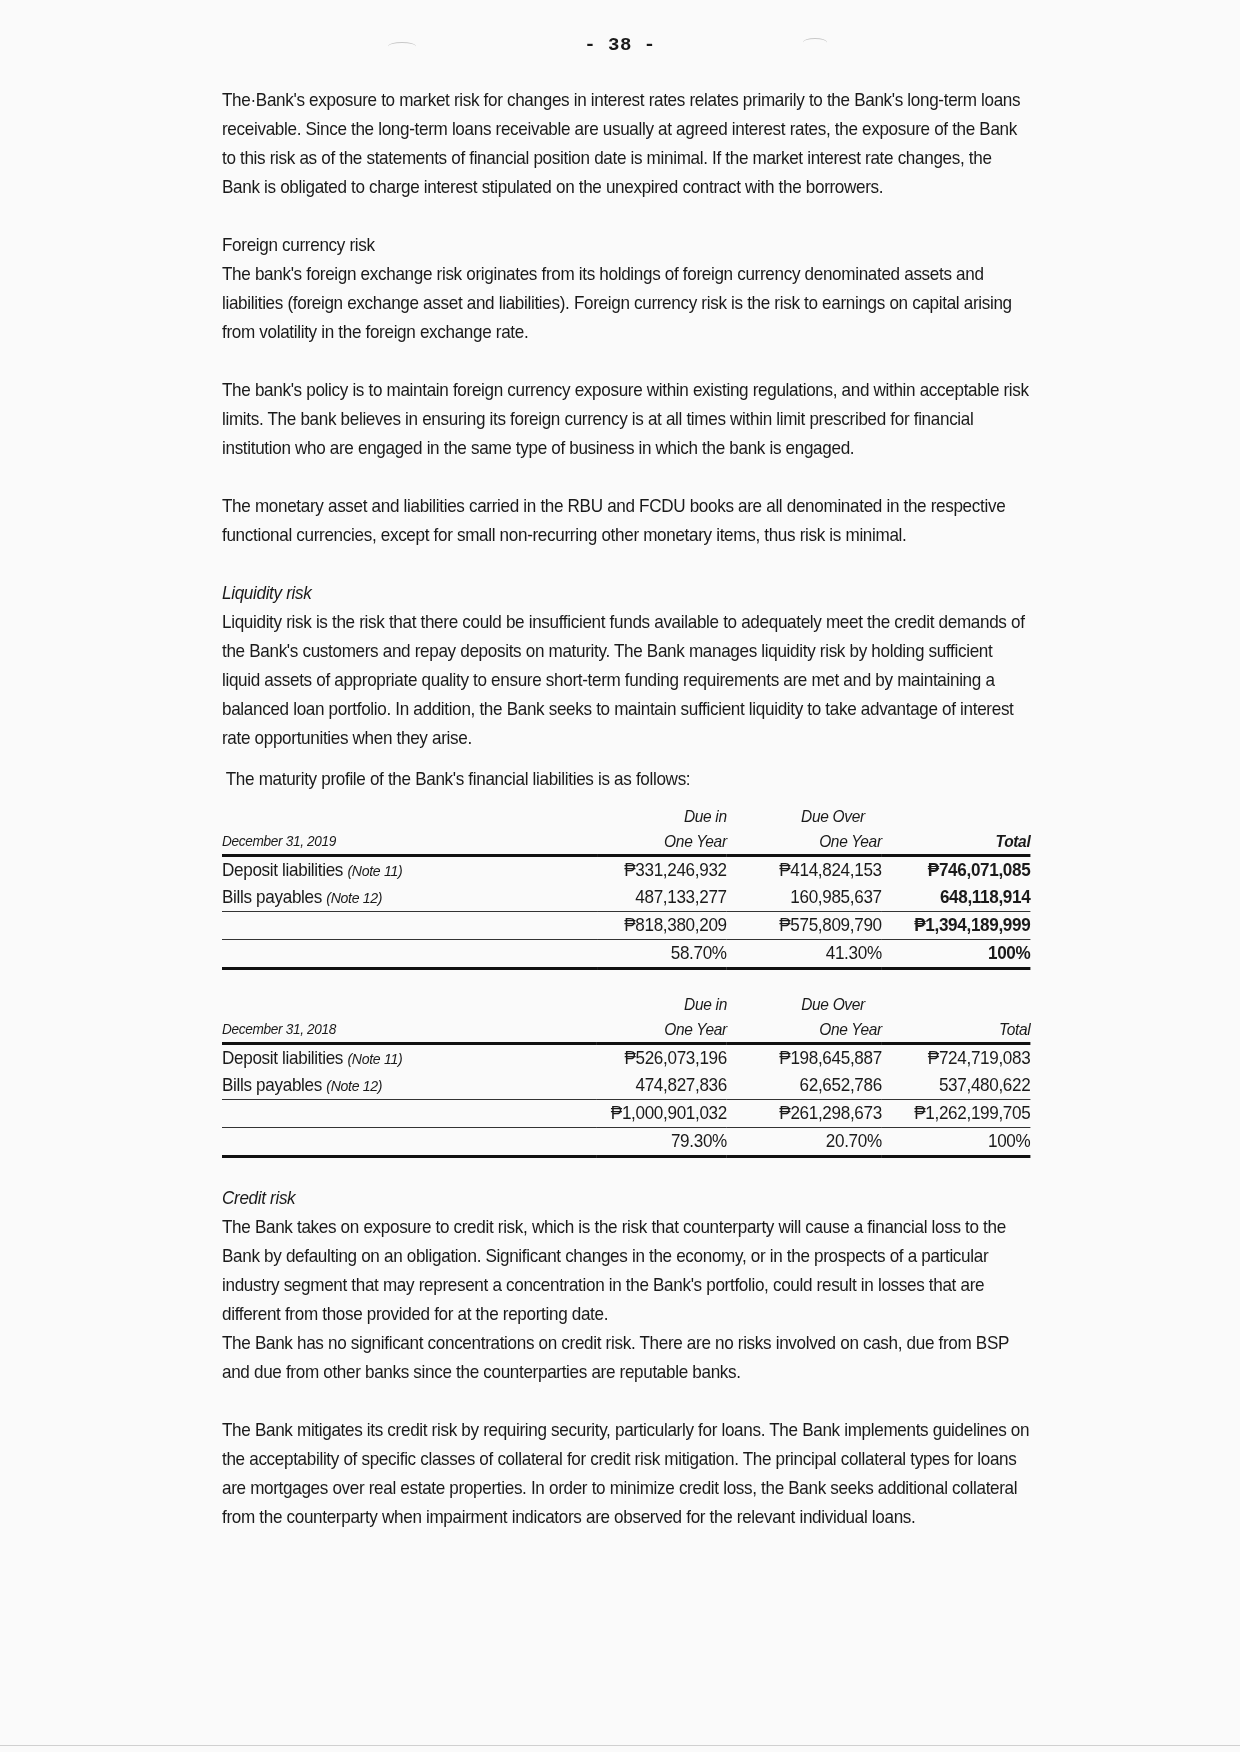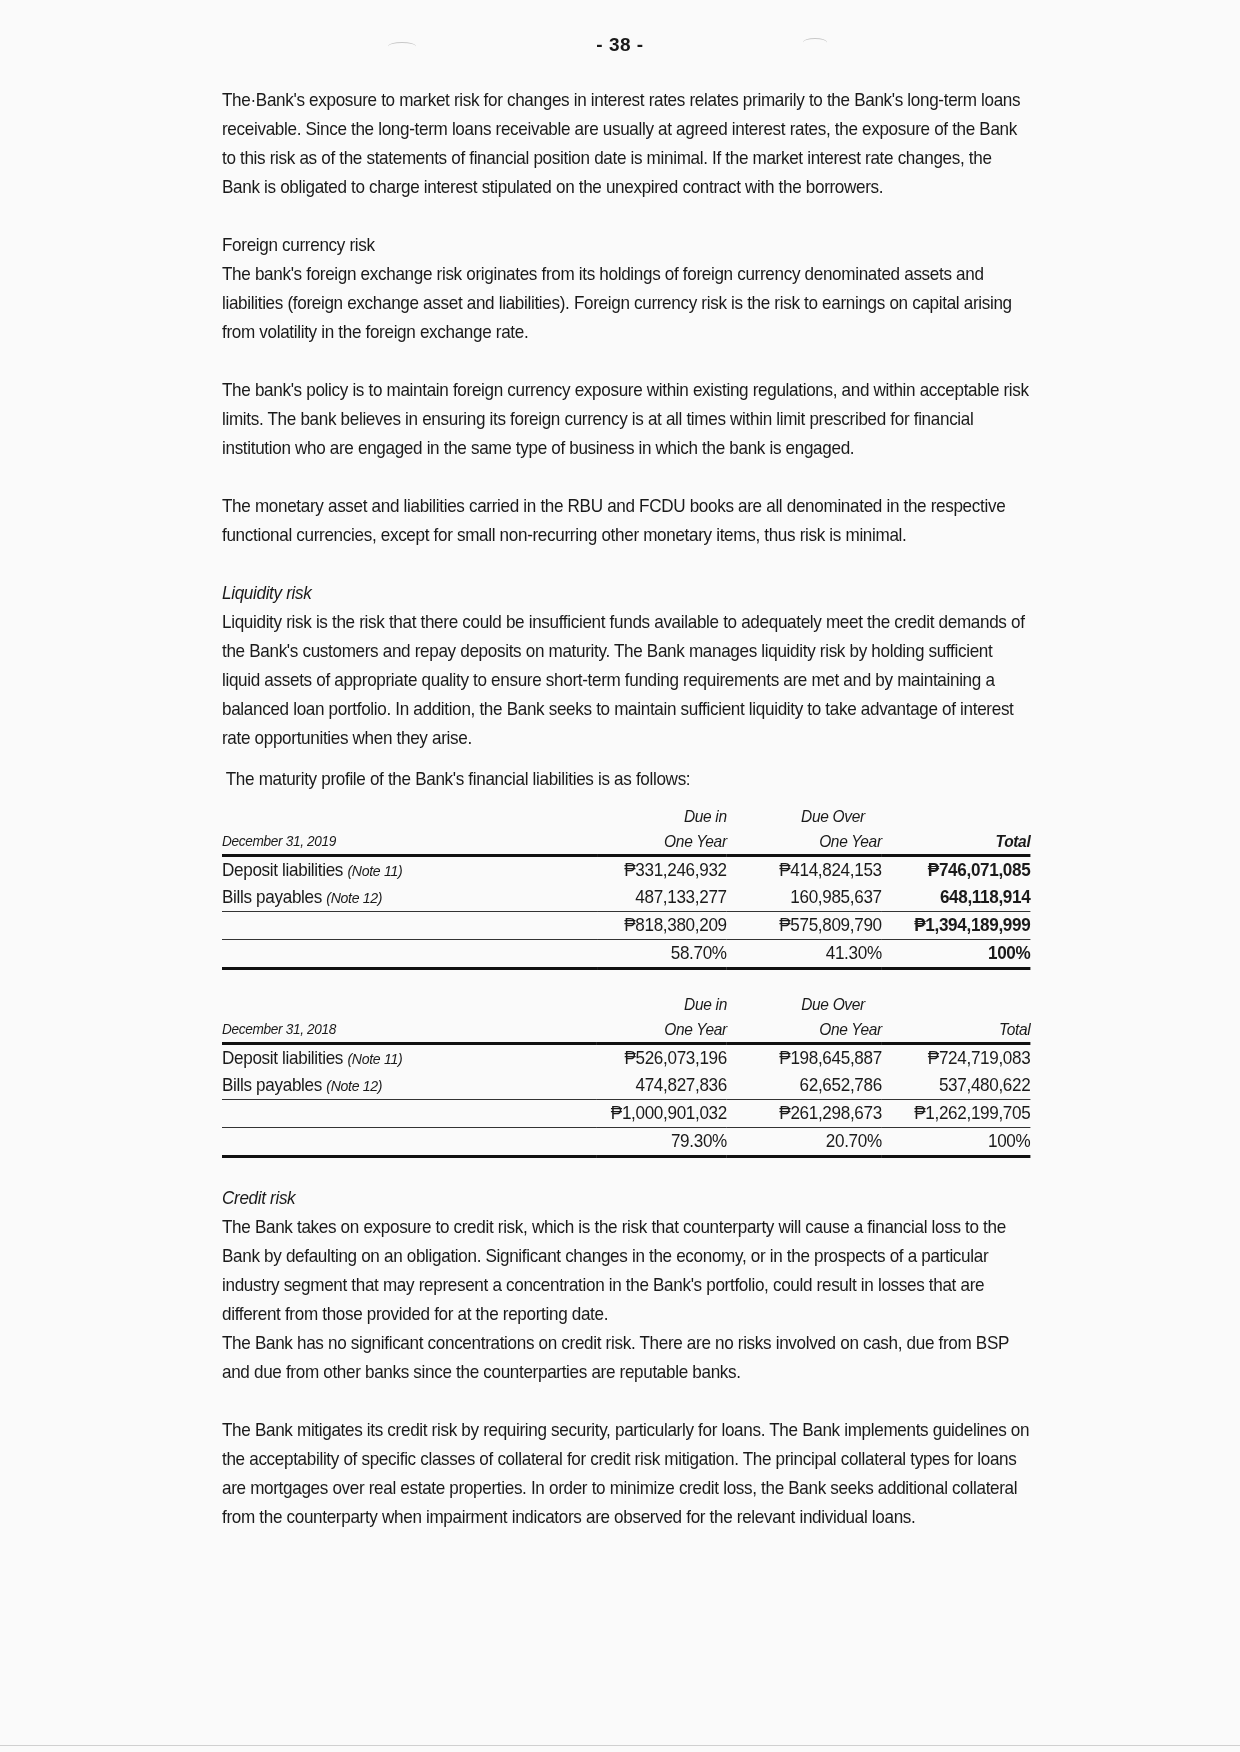--- a/index.html
+++ b/index.html
@@ -2,21 +2,21 @@
 <html><head>
 <meta charset="utf-8">
 <style>
   html, body { margin: 0; padding: 0; }
   body {
     width: 1240px; height: 1752px; background: #fafafa; position: relative;
     font-family: "Liberation Sans", sans-serif; color: #1a1a1a; overflow: hidden;
   }
   .page-num {
     position: absolute; top: 34px; left: 0; width: 1240px; text-align: center;
-    font-size: 19px; font-weight: bold; letter-spacing: 0.5px;
+    font-size: 19px; font-weight: bold; letter-spacing: 0.5px; font-family: Liberation Mono, monospace;
   }
   .scan-mark { position: absolute; border-top: 1px solid #c8c8c8; border-radius: 50%; }
   .content {
     position: absolute; left: 222px; top: 86px; width: 860px;
     font-size: 18.2px; line-height: 29px; letter-spacing: -0.35px;
     transform: scaleX(0.94); transform-origin: left top;
   }
   .content p { margin: 0; }
   .gap { height: 29px; }
   .heading { margin: 0; font-weight: normal; font-size: 18.2px; }

